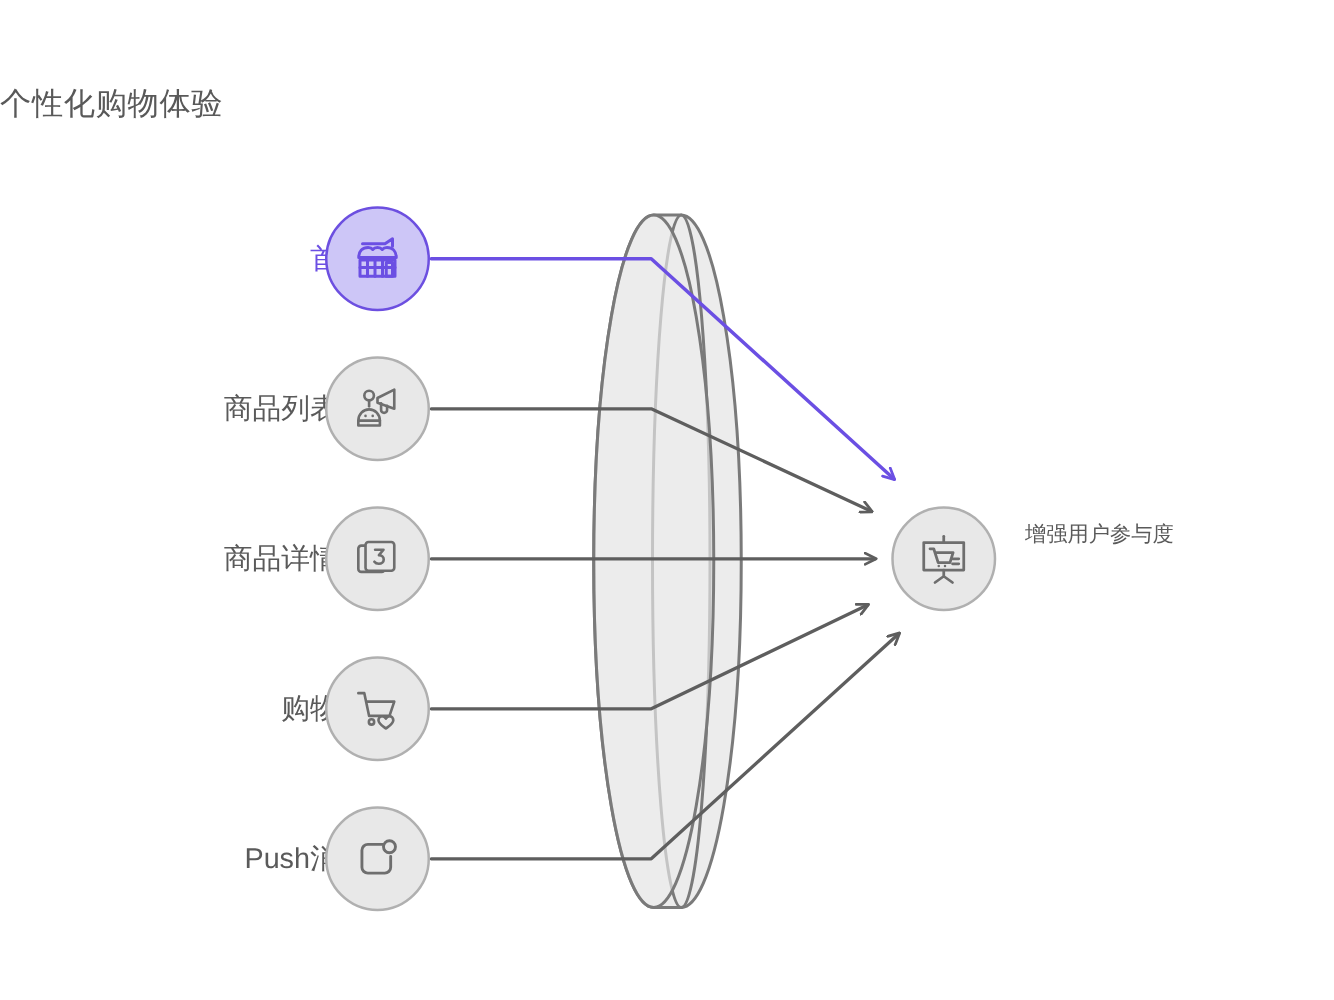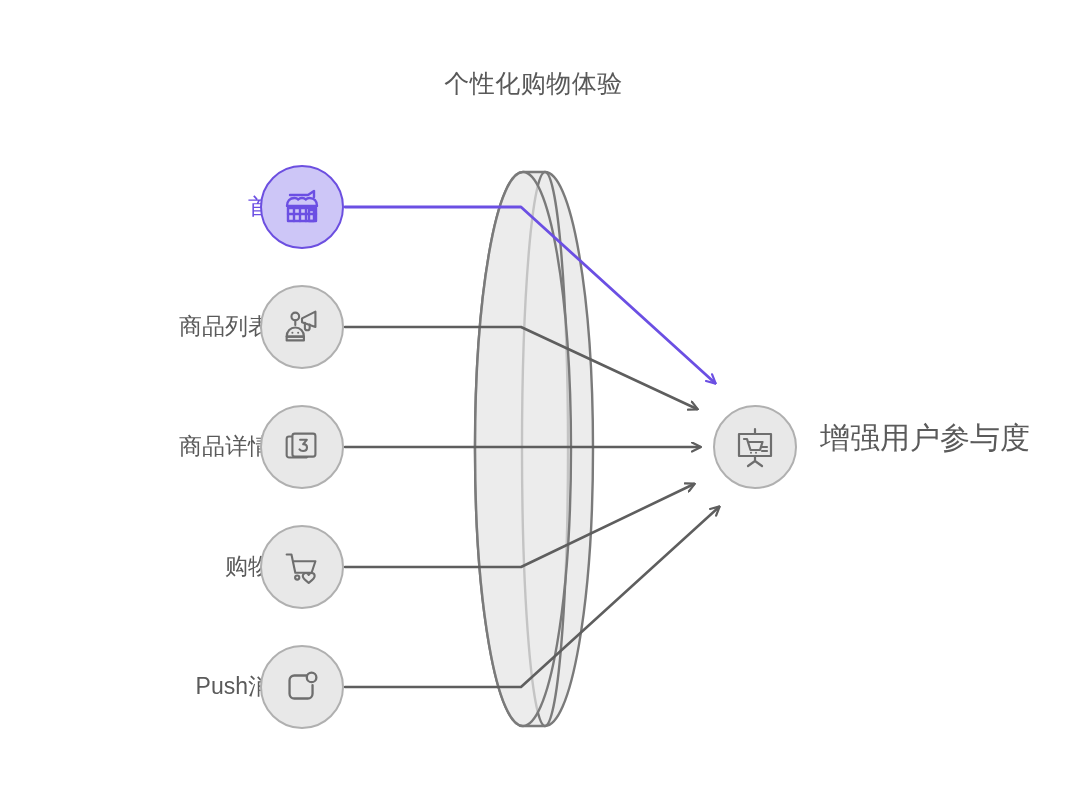--- a/index.html
+++ b/index.html
@@ -17,21 +17,20 @@
     background: #ffffff;
     overflow: hidden;
   }
 
   
   #title {
     position: absolute;
     left: 0;
     top: 68px;
     width: 1067px;
-    text-align: center;
     font-size: 25px;
     color: #595959;
     letter-spacing: 0.5px;
     line-height: 1.2;
   }
 
   
   #canvas {
     position: absolute;
     left: 0;
@@ -85,21 +84,21 @@
     box-sizing: border-box;
     display: flex;
     align-items: center;
     justify-content: center;
   }
   #target-label {
     position: absolute;
     left: 820px;
     top: 416px;
     width: 240px;
-    font-size: 30px;
+    font-size: 17px;
     color: #5a5a5a;
     line-height: 1.45;
   }
 
   .icon-svg { display: block; }
 </style>
 </head>
 <body>
 
 <div id="stage">

